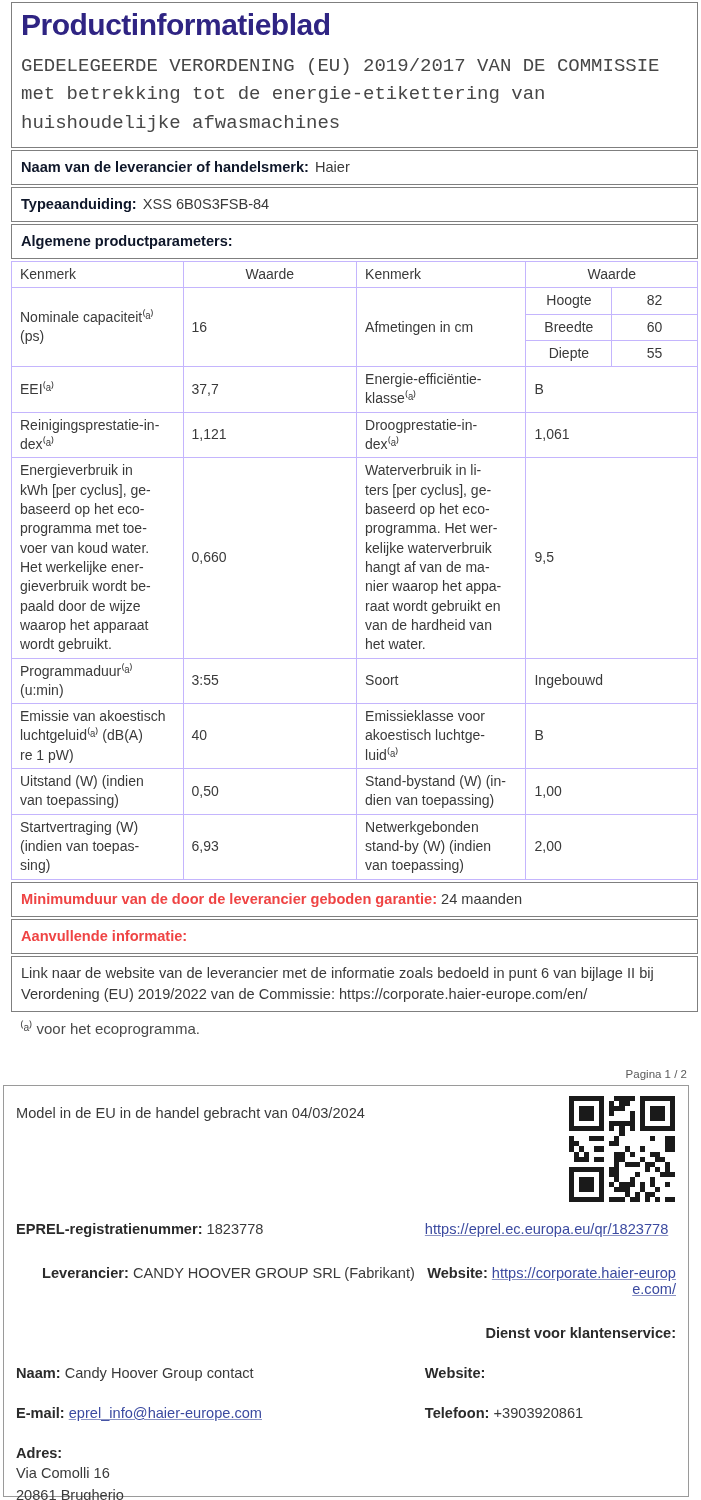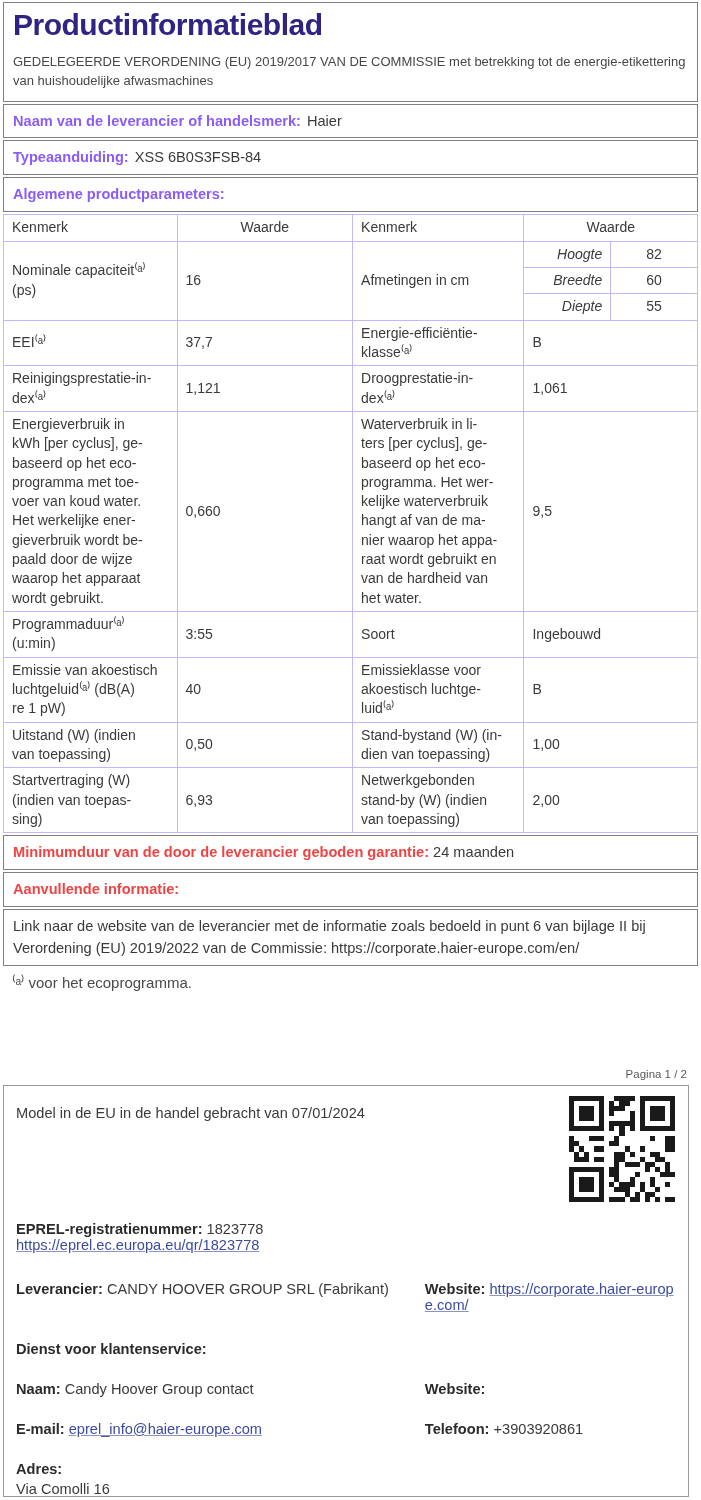--- a/index.html
+++ b/index.html
@@ -2,65 +2,65 @@
 <html><head>
 <meta charset="utf-8">
 <style>
   * { box-sizing: border-box; }
   html,body { margin:0; padding:0; }
   body {
     width:701px; height:1500px; position:relative; overflow:hidden;
     background:#ffffff; color:#3a3a3a;
     font-family:"Liberation Sans", sans-serif; font-size:14.6px;
   }
-  .doc { padding:2px 3px 0 3px; }
+  .doc { padding:2px 3px 0 3px;margin-left:8px; }
   .box { border:1px solid #7f7f7f; background:#fff; margin-bottom:2px; }
 
   
   .title-box { padding:3px 9px 10px 9px; }
   .main-title {
     font-size:30px; font-weight:bold; color:#2f2483;
     letter-spacing:-0.5px; margin:2px 0 9px 0; line-height:1.15;
   }
-  .subtitle { font-size:13px; color:#474747; line-height:1.5; }
+  .subtitle { font-size:19px; color:#474747; line-height:1.5;font-family:Liberation Mono, monospace; }
 
   
   .label-row { padding:7px 9px; line-height:1.3; }
-  .label-row b { color:#8b5cf6; }
+  .label-row b { color:#0f172a; }
   .label-row .val { margin-left:6px; }
 
   
   table.params { width:100%; border-collapse:collapse; table-layout:fixed; }
   table.params td, table.params th {
     border:1px solid #c4b5fd; padding:3px 8px; vertical-align:middle;
     font-weight:normal; font-size:14px; color:#3a3a3a; line-height:1.38;
   }
   table.params th.h-left { text-align:left; }
   table.params th.h-center { text-align:center; }
   td.lbl { text-align:left; white-space:pre-line; padding-top:5px; padding-bottom:5px; }
   td.val { text-align:left; }
-  td.dim-name { text-align:right;font-style:italic; }
+  td.dim-name { text-align:center; }
   td.dim-val { text-align:center; }
 
   
   .bottom-row { padding:6px 9px; line-height:1.45; }
   .bottom-row b { color:#ef4444;text-align:right; }
   .footnote { padding:4px 9px 0 9px; font-size:15px; color:#4a4a4a; }
 
   
   .footer-wrap { position:absolute; left:3px; right:12px; bottom:3px; }
   .pagina { text-align:right; font-size:11.5px; color:#5a5a5a; padding:0 2px 5px 0; }
   .footer-box { border:1px solid #9a9a9a; height:412px; position:relative; padding:12px 12px; }
   .fb-model { margin-top:7px; }
   .qr { position:absolute; top:10px; right:13px; width:106px; height:106px; }
   .fb-grid { display:flex; }
   .fb-left { width:415px; padding-right:10px; }
   .fb-right { width:255px; }
-  .fb-row-eprel { margin-top:100px;flex-direction:column; }
-  .fb-row { margin-top:28px; }
+  .fb-row-eprel { margin-top:100px; }
+  .fb-row { margin-top:28px;text-align:right; }
   .fb-row-sm { margin-top:24px; }
   b.fl { color:#2b2b2b; }
   a.lnk, .lnk {
     color:#3b4aa0; text-decoration:underline; text-decoration-color:#8b93c4;
     word-break:break-all; cursor:pointer;
   }
   .addr-lines { white-space:pre-line; line-height:1.5; margin-top:2px; }
 </style>
 </head>
 <body>
@@ -420,21 +420,21 @@
         <rect x="9" y="20" width="1" height="1" fill="#1a1a1a"></rect>
         <rect x="10" y="20" width="1" height="1" fill="#1a1a1a"></rect>
         <rect x="12" y="20" width="1" height="1" fill="#1a1a1a"></rect>
         <rect x="13" y="20" width="1" height="1" fill="#1a1a1a"></rect>
         <rect x="15" y="20" width="1" height="1" fill="#1a1a1a"></rect>
         <rect x="17" y="20" width="1" height="1" fill="#1a1a1a"></rect>
         <rect x="19" y="20" width="1" height="1" fill="#1a1a1a"></rect>
         <rect x="20" y="20" width="1" height="1" fill="#1a1a1a"></rect>
       </svg>
 
-    <div class="fb-model">Model in de EU in de handel gebracht van 07/01/2024</div>
+    <div class="fb-model">Model in de EU in de handel gebracht van 04/03/2024</div>
 
     <div class="fb-grid fb-row-eprel">
       <div class="fb-left">
         <b class="fl">EPREL-registratienummer:</b>
         <span>1823778</span>
       </div>
       <div class="fb-right">
         <span class="lnk">https://eprel.ec.europa.eu/qr/1823778</span>
       </div>
     </div>

